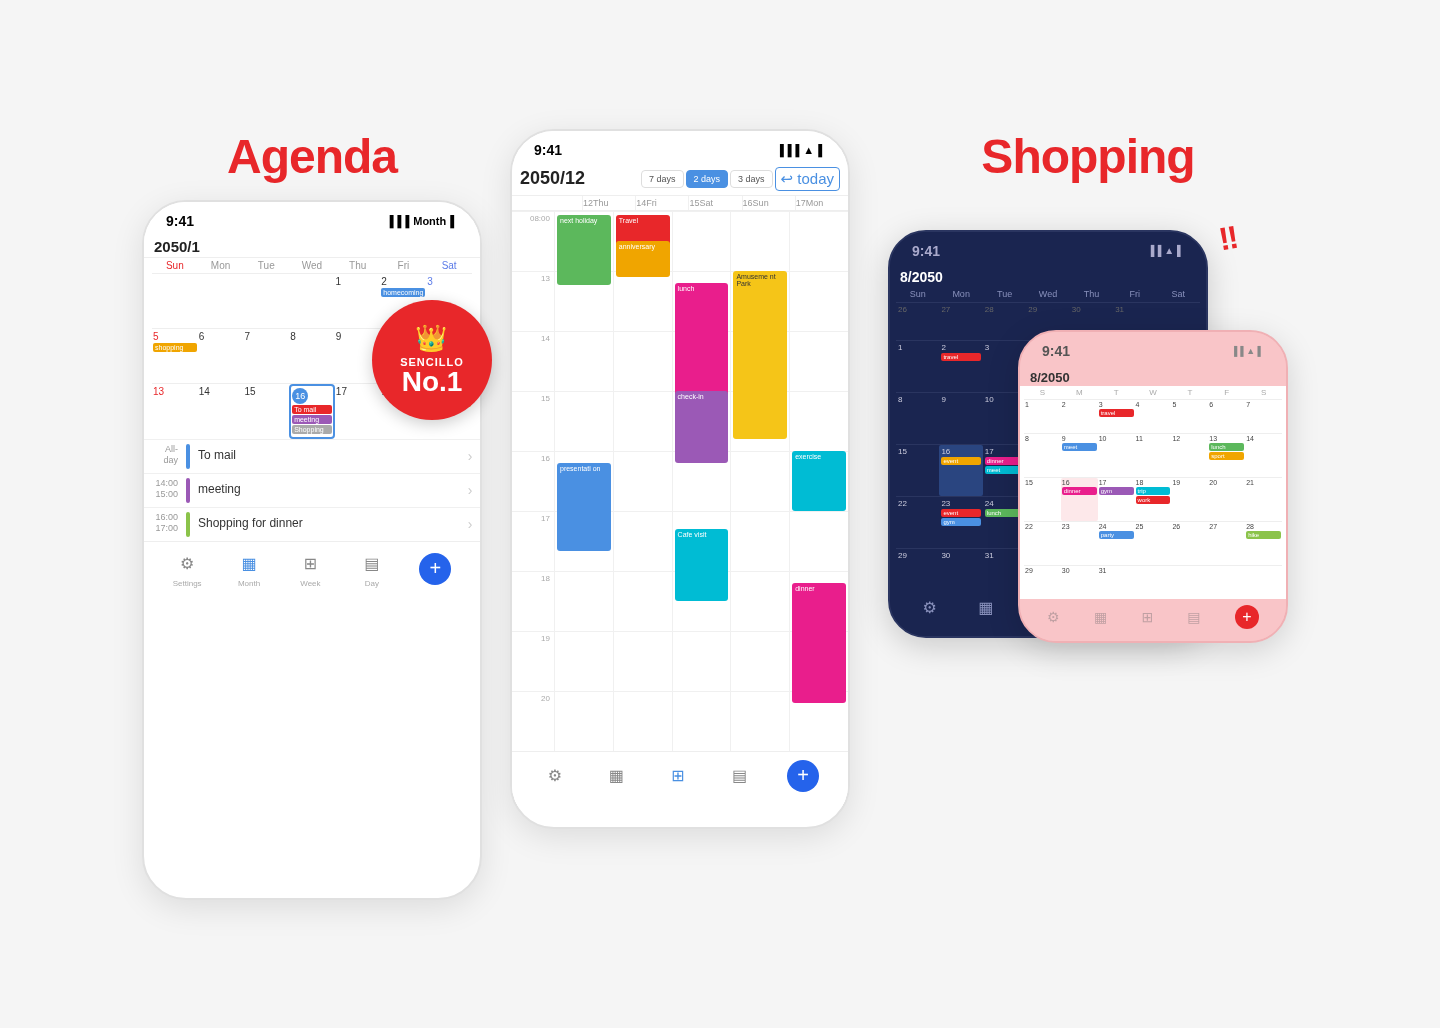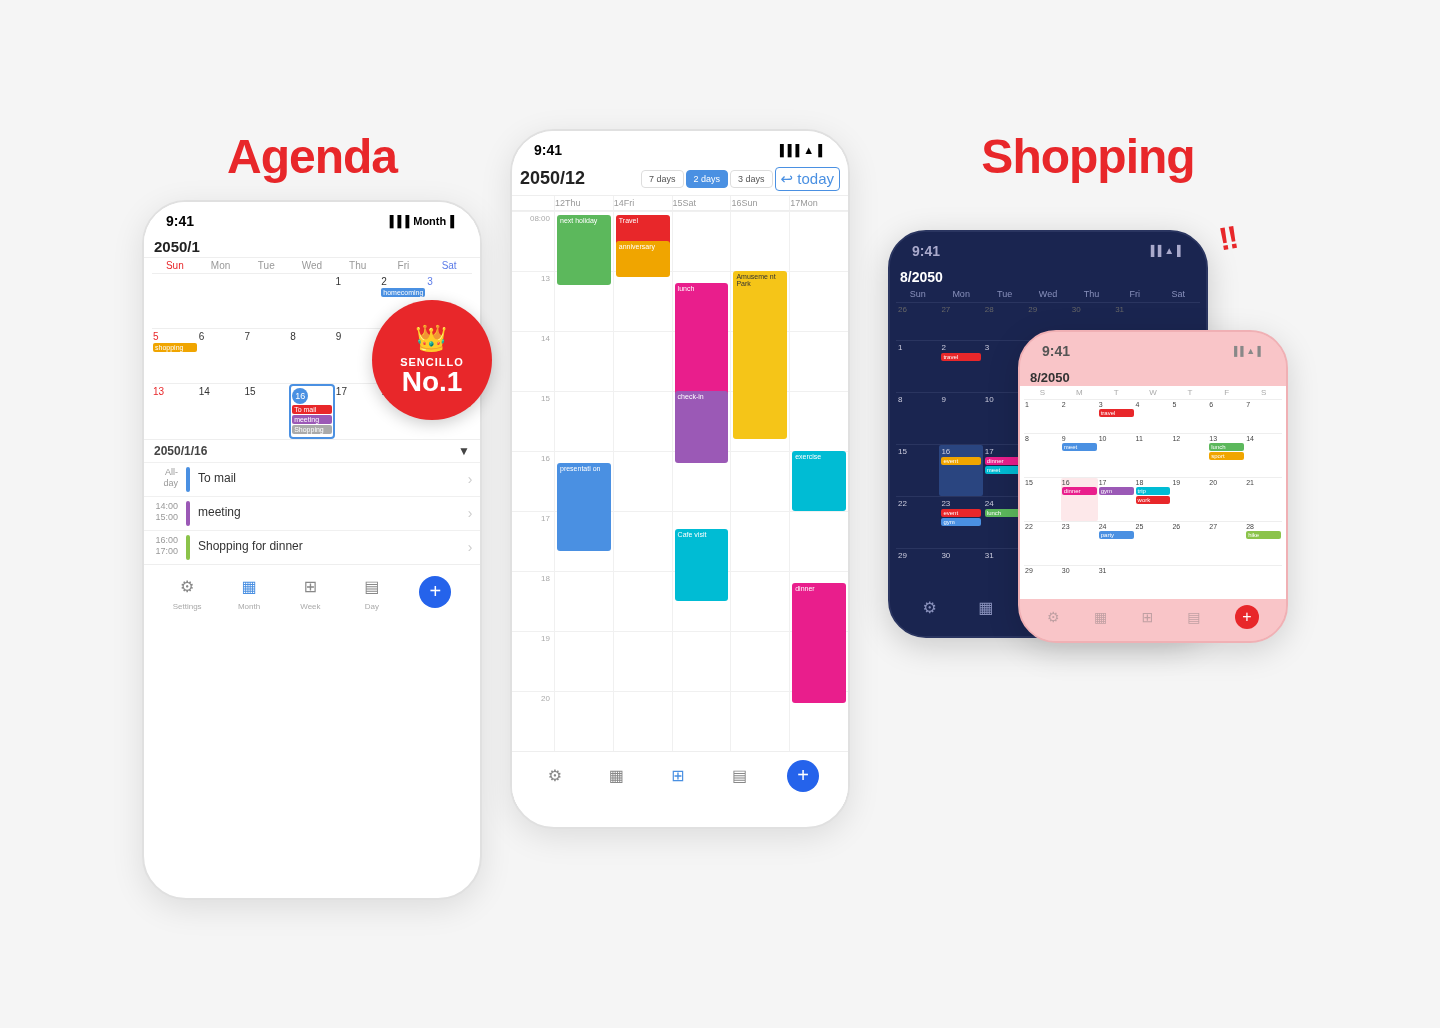--- a/index.html
+++ b/index.html
@@ -506,24 +506,20 @@
               <div class="cal-day">
                   <span class="day-num">18</span>
                 </div>
               <div class="cal-day saturday">
                 <span class="day-num" style="color:#5b7be8;">19</span>
                 <div class="event-bar yellow" style="color:#333;">Travel</div>
               </div>
             </div>
           </div>
 
-          <div class="agenda-date-header">
-            <span>2050/1/16</span>
-            <span>▼</span>
-          </div>
 
           <div class="agenda-item">
             <div class="agenda-time">All-<br>day</div>
             <div class="agenda-color-bar blue" style="background:#4a90e2;"></div>
             <div class="agenda-text">To mail</div>
             <div class="agenda-chevron">›</div>
           </div>
 
           <div class="agenda-item">
             <div class="agenda-time">14:00<br>15:00</div>
@@ -587,21 +583,21 @@
           <div class="view-tabs">
             <div class="view-tab">7 days</div>
             <div class="view-tab active">2 days</div>
             <div class="view-tab">3 days</div>
             <div class="today-btn">↩ today</div>
           </div>
         </div>
 
         <div style="display:flex; border-bottom:1px solid #eee;">
           <div style="width:42px; flex-shrink:0;"></div>
-          <div style="flex:1; display:flex;">
+          <div style="flex:1; display:flex;margin-left:28px;">
             <div class="day-col-hdr">12Thu</div>
             <div class="day-col-hdr">14Fri</div>
             <div class="day-col-hdr">15Sat</div>
             <div class="day-col-hdr">16Sun</div>
             <div class="day-col-hdr">17Mon</div>
           </div>
         </div>
 
         <div style="display:flex; overflow:hidden; max-height:560px;">
 

